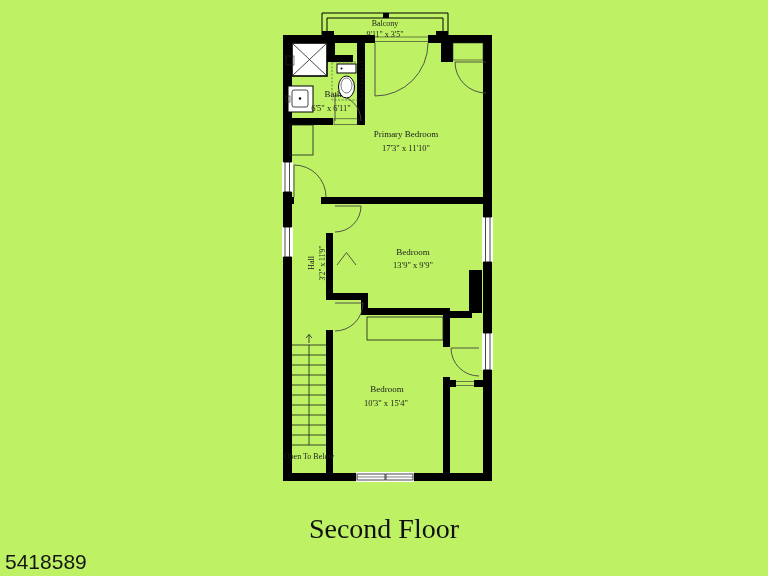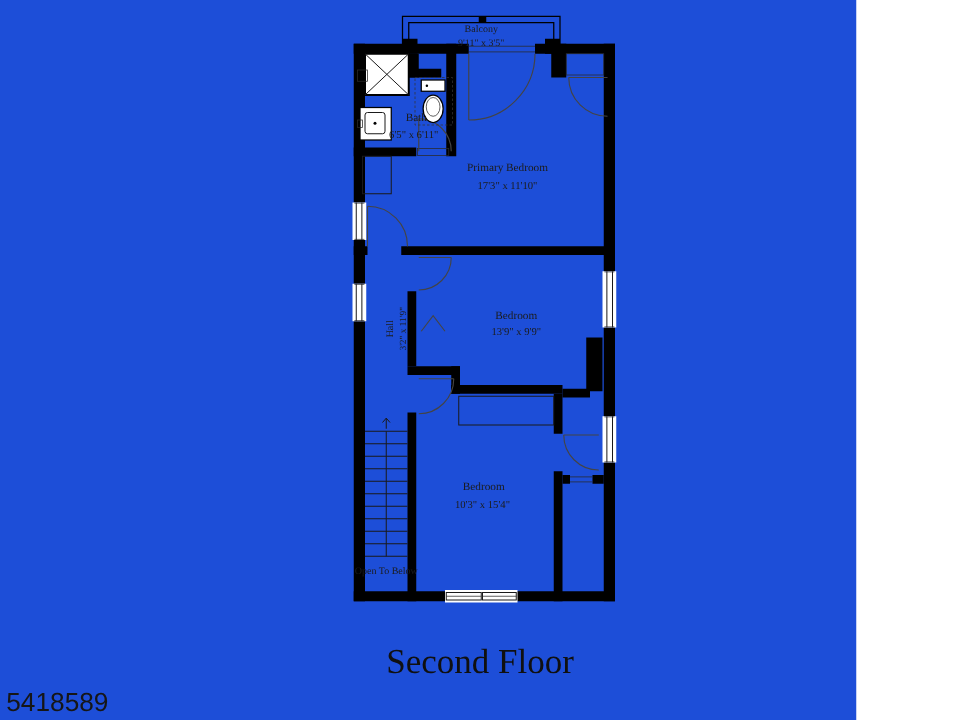--- a/index.html
+++ b/index.html
@@ -1,16 +1,16 @@
 <!DOCTYPE html>
 <html><head>
 <meta charset="utf-8">
 <style>
   html,body{margin:0;padding:0;background:#ffffff;}
-  .stage{position:relative;width:685px;height:576px;background:#1d4ed8;overflow:hidden;
+  .stage{position:relative;width:768px;height:576px;background:#bef264;overflow:hidden;
          font-family:"Liberation Serif", serif;}
   svg{display:block;position:absolute;left:0;top:0;}
   .wall{fill:#000000;stroke:none;}
   .thin{fill:none;stroke:#000000;stroke-width:1;}
   .hair{fill:none;stroke:#1a1a1a;stroke-width:0.8;}
   .fine{fill:none;stroke:#2a2a2a;stroke-width:0.6;}
   .door{fill:none;stroke:#444444;stroke-width:0.9;}
   .fixture{fill:#ffffff;stroke:#000000;stroke-width:1;}
   .roomname{font-family:"Liberation Serif",serif;font-size:9px;fill:#1c1c1c;text-anchor:middle;}
   .roomdims{font-family:"Liberation Serif",serif;font-size:8.5px;fill:#1c1c1c;text-anchor:middle;}

